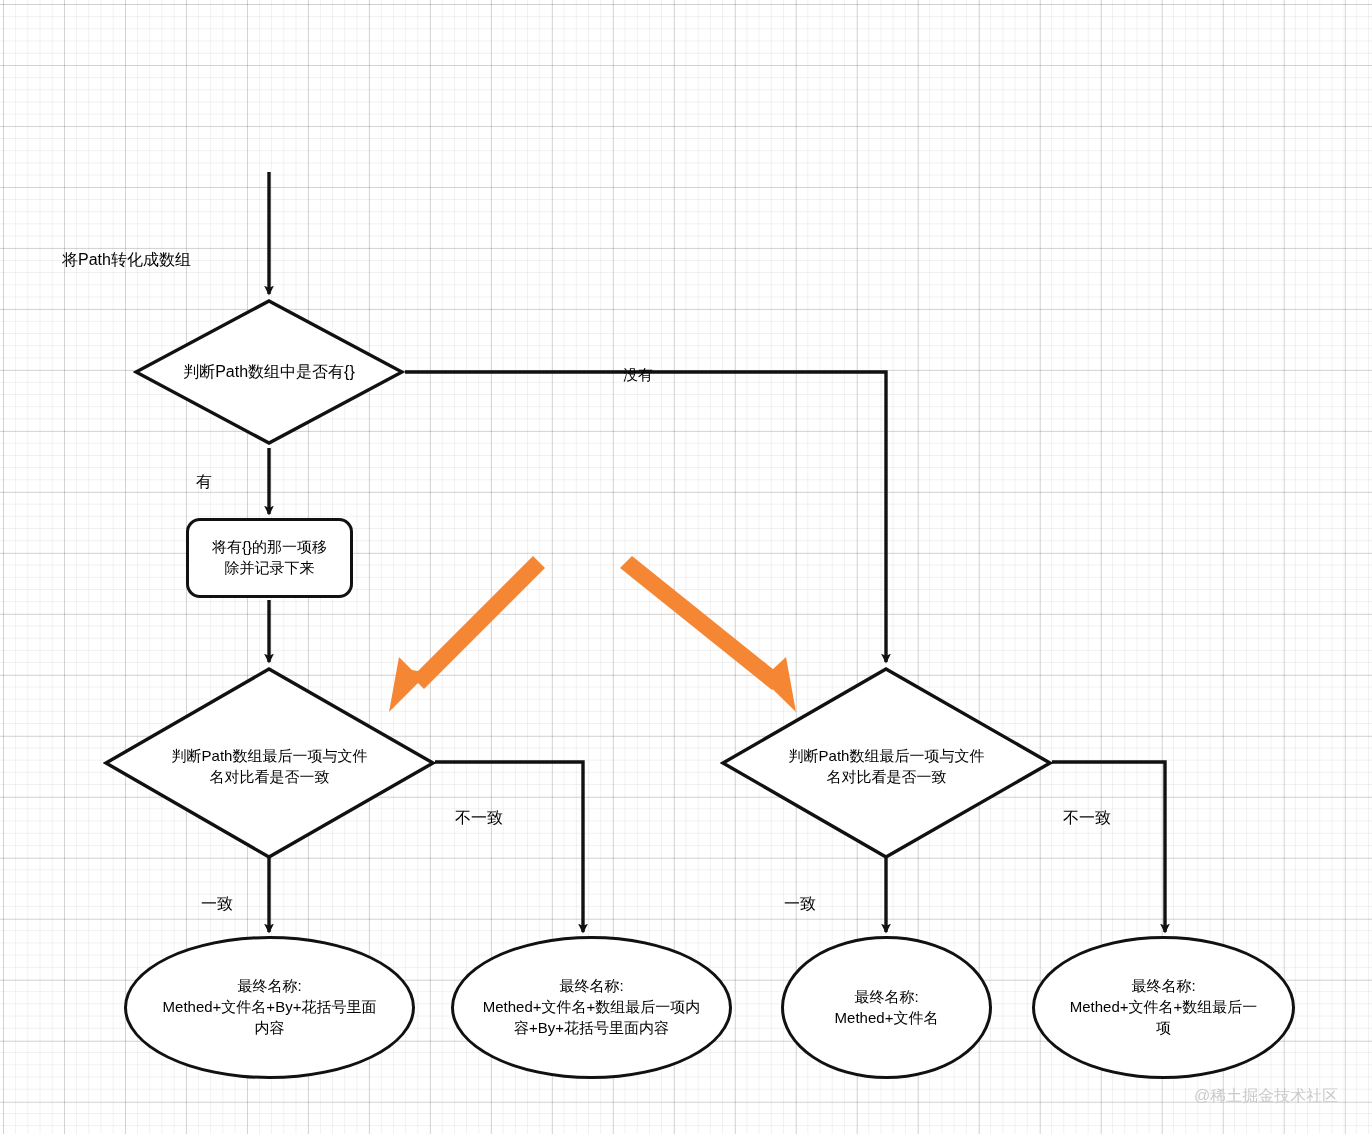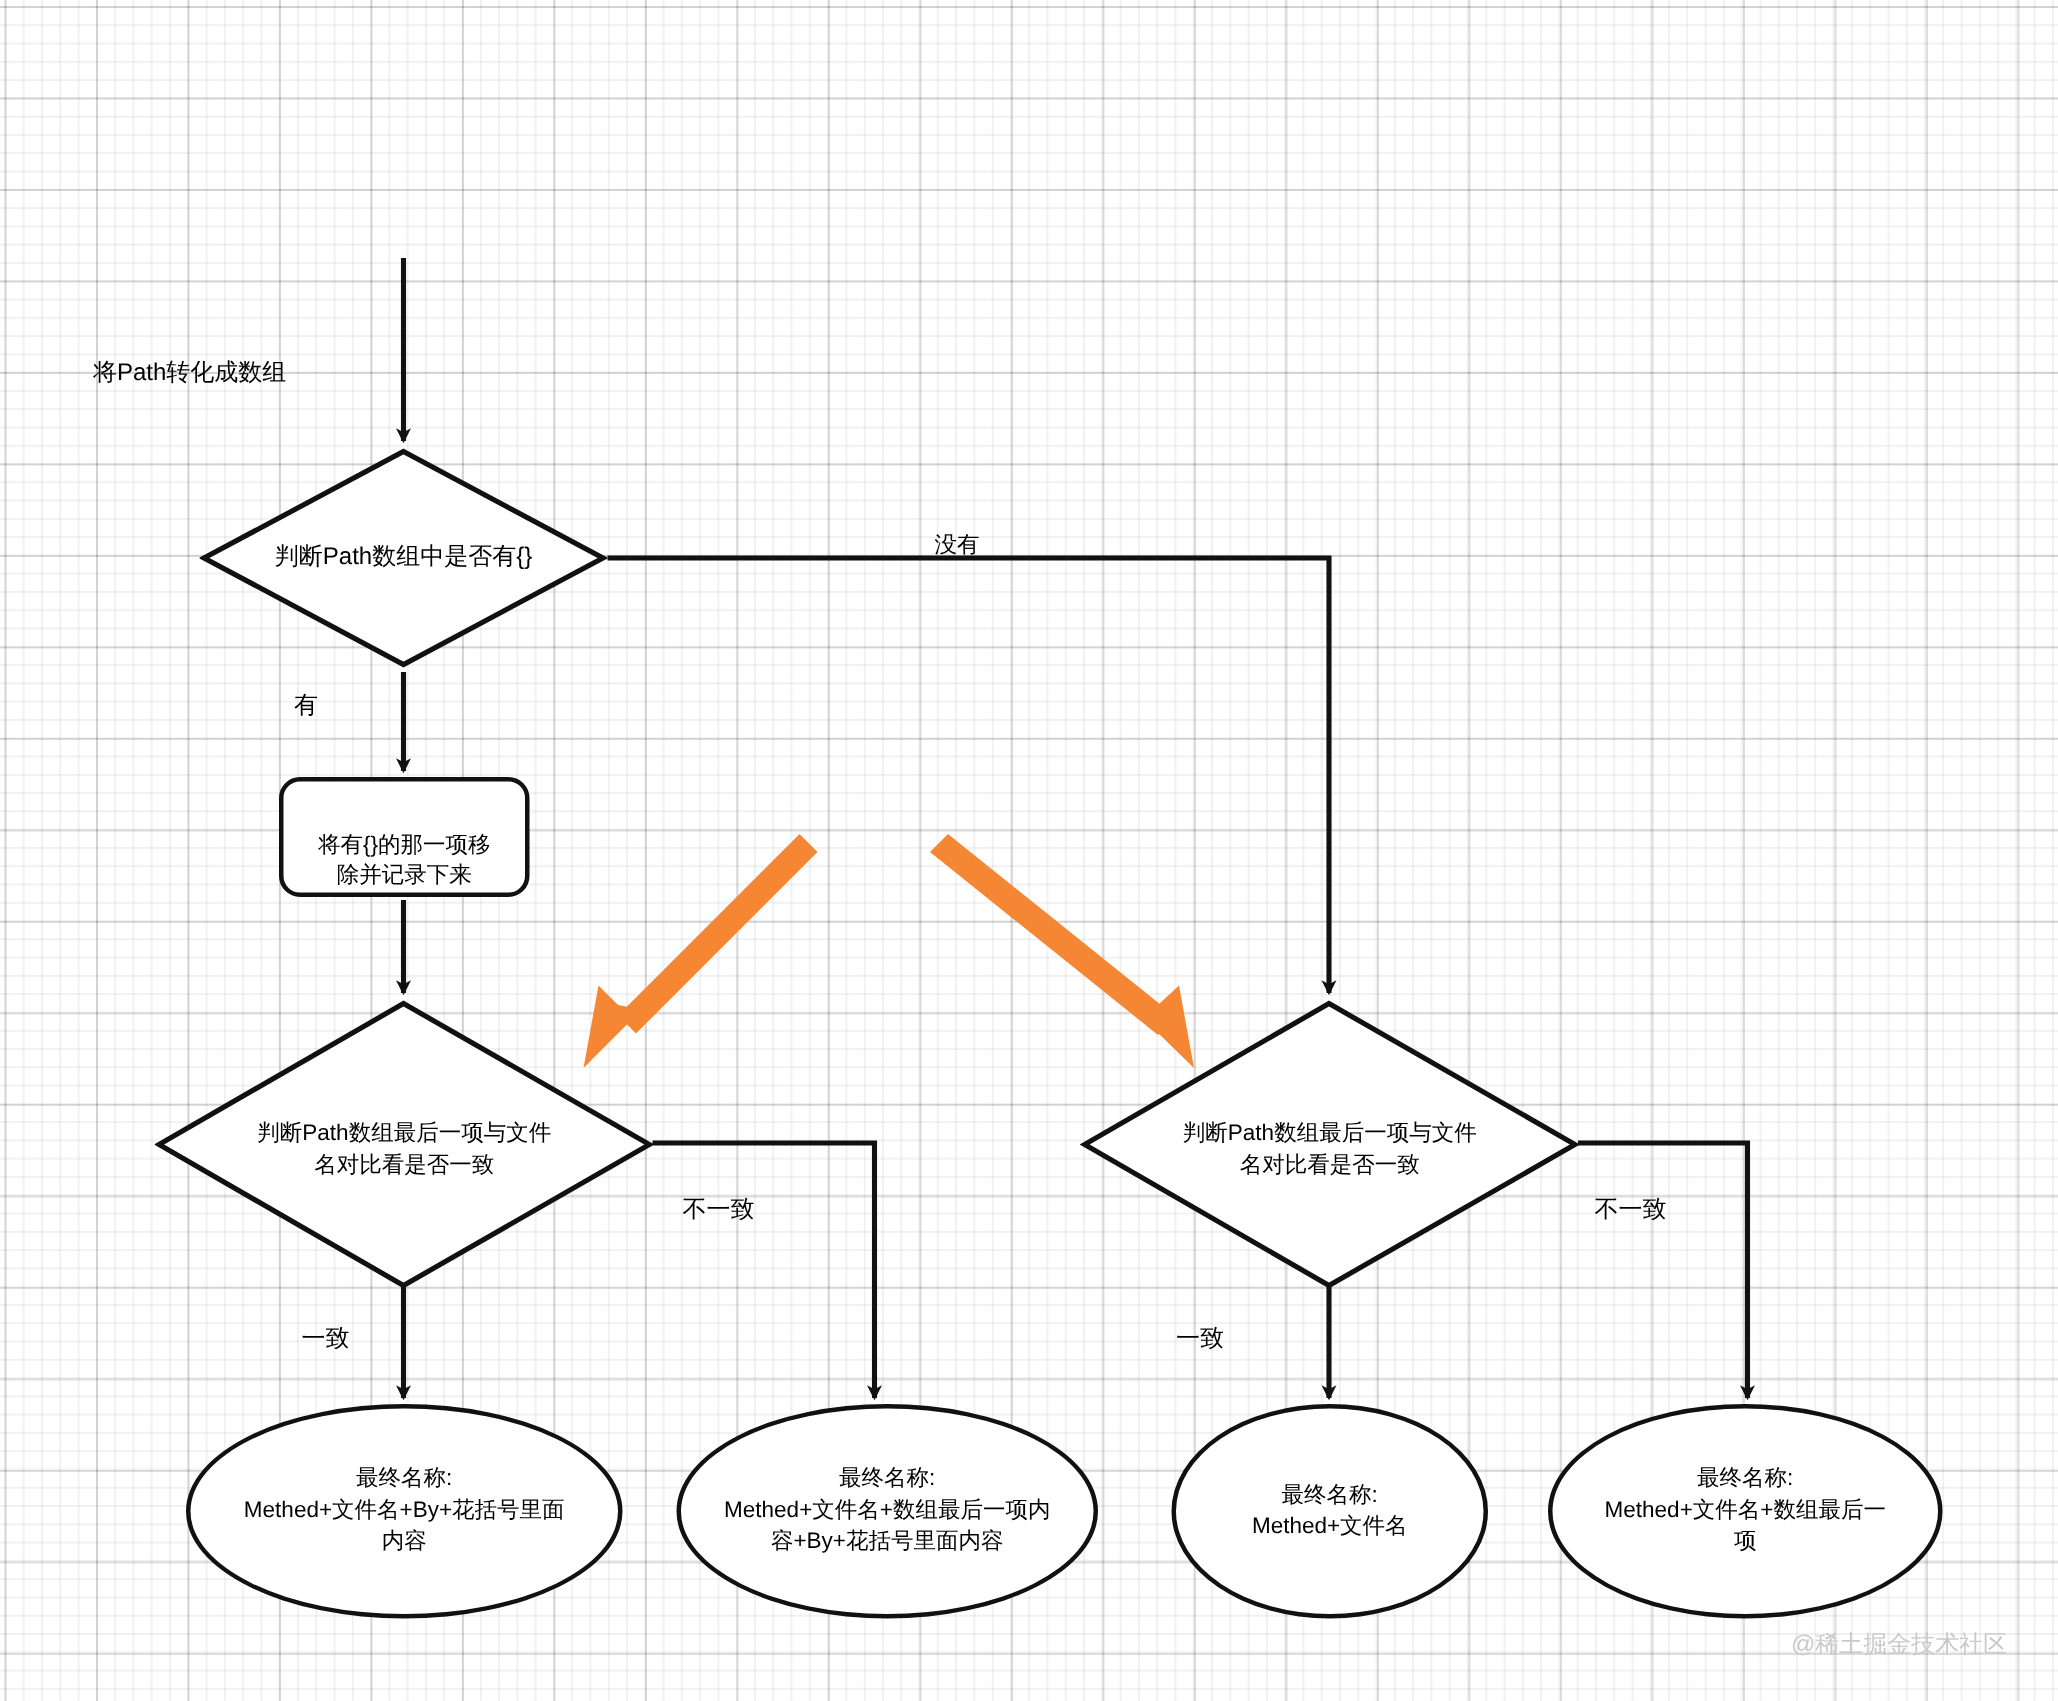--- a/index.html
+++ b/index.html
@@ -46,21 +46,20 @@
     color: #000000;
     background: #ffffff;
   }
   .node-ellipse {
     border: 3px solid #111111;
     border-radius: 50%;
   }
   .node-rounded {
     border: 3px solid #111111;
     border-radius: 14px;
-    align-items: flex-end;
   }
   .node-text {
     position: relative;
     z-index: 3;
     line-height: 1.38;
     white-space: pre-line;
     padding: 0 6px;
   }
   .diamond-wrap {
     position: absolute;
@@ -80,20 +79,21 @@
     text-align: center;
     line-height: 1.38;
     white-space: pre-line;
     color: #000;
   }
   .edge-label {
     position: absolute;
     color: #000000;
     white-space: nowrap;
     z-index: 4;
+    margin-top: 12px;
   }
   .annot {
     position: absolute;
     color: #F58634;
     line-height: 1.35;
     white-space: pre-line;
     z-index: 5;
     letter-spacing: 0.5px;
   }
   .watermark {

